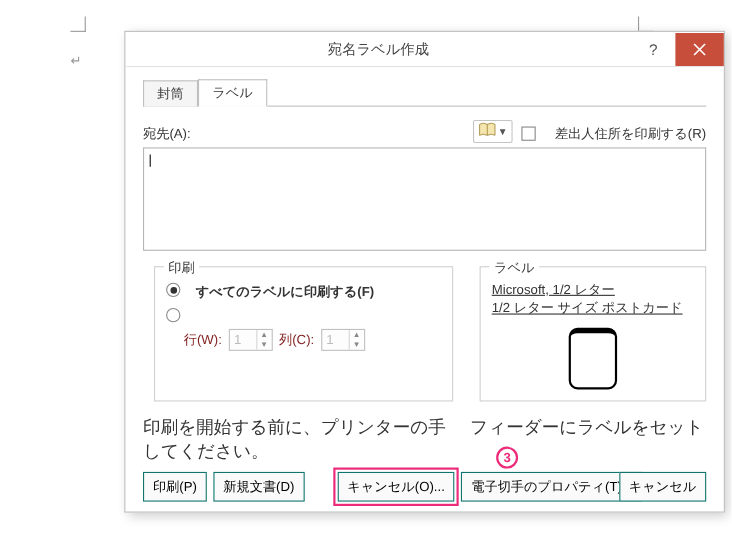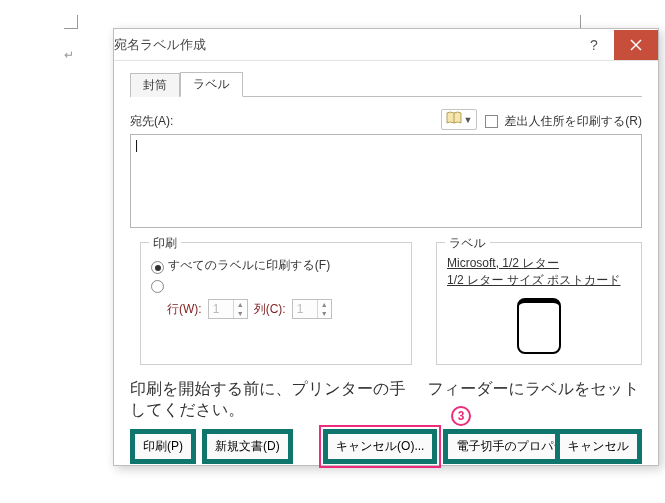--- a/index.html
+++ b/index.html
@@ -27,21 +27,21 @@
     border: 1px solid #bdbdbd;
     background: #fff;
     box-shadow: 3px 3px 10px rgba(0,0,0,0.2);
   }
   .titlebar {
     height: 32px;
     display: flex;
     align-items: center;
     border-bottom: 1px solid #e3e3e3;
   }
-  .title { flex: 1; text-align: left; font-size: 13px; color: #444; }
+  .title { flex: 1; text-align: center; font-size: 13px; color: #444; }
   .help-btn {
     width: 40px; height: 30px; display: flex; align-items: center; justify-content: center;
     font-size: 14px; color: #555; cursor: pointer;
   }
   .close-btn {
     width: 44px; height: 30px; background: #c74e3a;
     display: flex; align-items: center; justify-content: center;
     cursor: pointer;
   }
   .close-btn svg { stroke: #fff; stroke-width: 1.5; }
@@ -66,21 +66,21 @@
 
   .row1 { display: flex; align-items: flex-end; margin-bottom: 4px; }
   .row1 .label { }
   .row1 .spacer { flex: 1; }
   .book-icon {
     display: inline-flex; align-items: center; gap: 2px;
     border: 1px solid #c4c4c4; padding: 1px 4px; border-radius: 2px;
     cursor: pointer;
   }
   .book-icon .caret { font-size: 9px; color: #555; }
-  .checkbox-row { display: flex; align-items: center; gap: 6px; margin-left: 8px; }
+  .checkbox-row { display: flex; align-items: center; gap: 17px; margin-left: 8px; }
   .checkbox {
     width: 13px; height: 13px; border: 1px solid #888; background: #fff;
     display: inline-block; cursor: pointer;
   }
 
   .addr-box {
     width: 100%; height: 94px;
     border: 1px solid #b5b5b5;
     background: #fff;
     position: relative;
@@ -100,21 +100,21 @@
   .group-title {
     position: absolute;
     top: -8px; left: 8px;
     background: #fff;
     padding: 0 4px;
     font-size: 12px;
   }
   .group.print { flex: 1; min-height: 100px; }
   .group.label { width: 206px; min-height: 100px; }
 
-  .radio-line { display: flex; align-items: flex-end; gap: 4px; margin: 6px 0; }
+  .radio-line { display: flex; align-items: flex-start; gap: 14px; margin: 6px 0; font-weight: bold; }
   .radio {
     width: 13px; height: 13px; border: 1px solid #888; border-radius: 50%;
     display: inline-flex; align-items: center; justify-content: center;
     background: #fff; cursor: pointer;
   }
   .radio.checked::after {
     content: ""; width: 6px; height: 6px; background: #333; border-radius: 50%;
   }
 
   .rowcol { display: flex; align-items: center; gap: 6px; margin-left: 16px; margin-top: 4px; }
@@ -150,21 +150,21 @@
     border: 2px solid #ec2b7a; border-radius: 50%;
     align-items: center; justify-content: center;
     color: #ec2b7a; font-size: 12px; font-weight: bold;
     position: absolute;
     left: 337px;
     top: 345px;
   }
 
   .btn-row { display: flex; gap: 6px; margin-top: 8px; align-items: center; }
   .btn {
-    border: 5px solid #0f766e;
+    border: 1px solid #0f766e;
     background: #fafafa;
     padding: 4px 8px;
     font-size: 12px;
     cursor: pointer;
     white-space: nowrap;
   }
   .btn.option-hl {
     outline: 2px solid #ec2b7a;
     outline-offset: 2px;
   }

